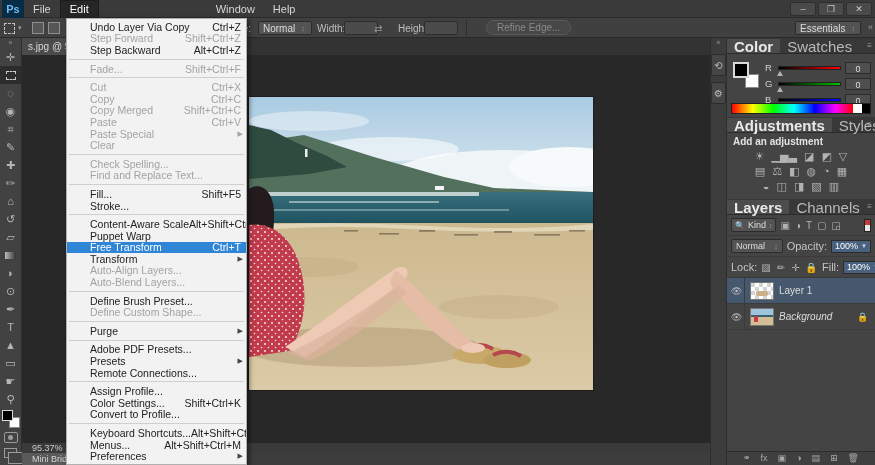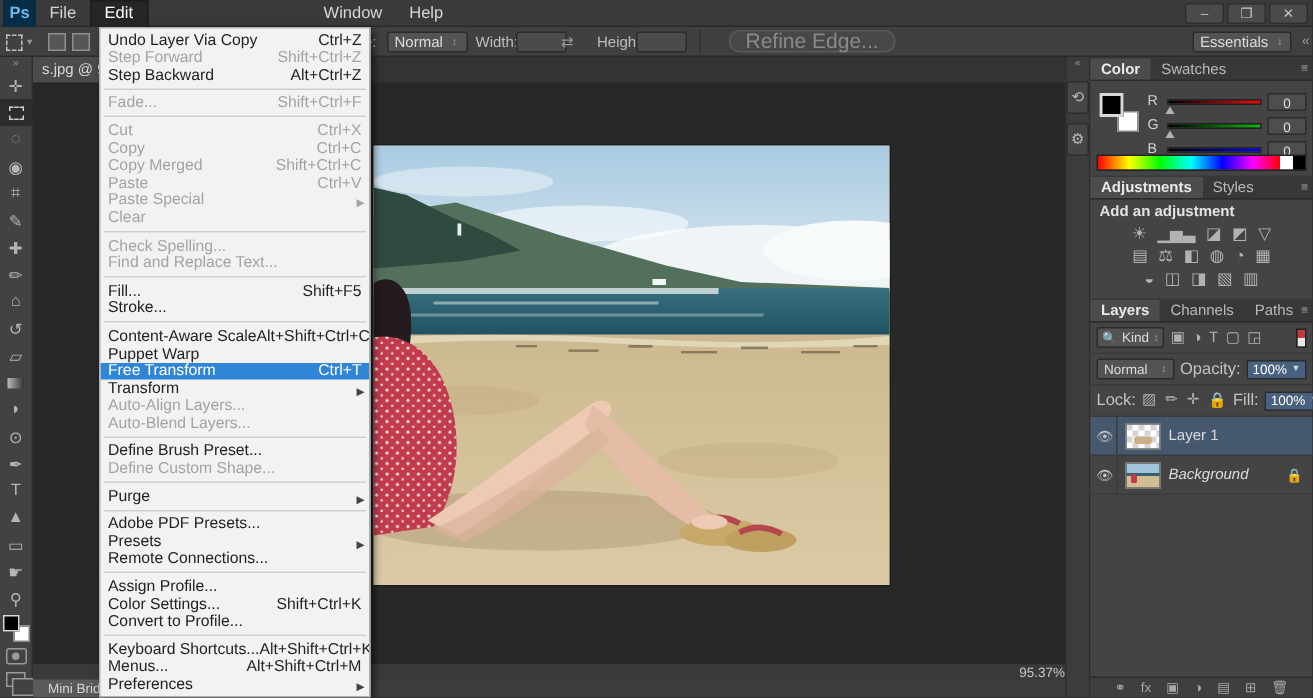--- a/index.html
+++ b/index.html
@@ -26,21 +26,21 @@
   .ob-style { left:226px; }
   .ob-select { position:absolute; top:3px; height:14px; background:#535353; border:1px solid #2b2b2b; border-radius:2px; color:#ddd; display:flex; align-items:center; padding:0 4px; gap:6px; font-size:10px; }
   .sel-normal { left:258px; width:54px; }
   .ob-lbl-width { left:317px; }
   .ob-input { position:absolute; top:3px; height:14px; width:34px; background:#4b4b4b; border:1px solid #2b2b2b; border-radius:2px; }
   .in-width { left:344px; }
   .in-height { left:424px; }
   .ob-link { left:374px; color:#9a9a9a; font-size:10px; }
   .ob-lbl-height { left:398px; }
   .ob-div { position:absolute; left:466px; top:2px; width:1px; height:16px; background:#2e2e2e; }
-  .refine-btn { position:absolute; left:486px; top:2px; height:15px; padding:0 10px; background:#474747; border:1px solid #5a5a5a; border-radius:8px; color:#8a8a8a; font-size:14px; line-height:13px; }
+  .refine-btn { position:absolute; left:486px; top:2px; height:15px; padding:0 10px; background:#474747; border:1px solid #5a5a5a; border-radius:8px; color:#8a8a8a; font-size:10px; line-height:13px; }
   .workspace { left:795px; width:66px; }
   .collapse-right { position:absolute; right:2px; top:4px; color:#9a9a9a; font-size:9px; }
 
   
   .toolbar { position:absolute; left:0; top:38px; width:22px; height:427px; background:#424242; border-right:1px solid #2e2e2e; display:flex; flex-direction:column; align-items:center; }
   .tb-collapse { height:10px; font-size:7px; color:#9a9a9a; line-height:10px; }
   .tool { width:22px; height:18px; display:flex; align-items:center; justify-content:center; color:#b5b5b5; font-size:11px; }
   .tool.active { background:#2c2c2c; color:#e8e8e8; }
   .tool .dash { width:10px; height:9px; border:1px dashed #cfcfcf; }
   .tool .grad { width:11px; height:7px; background:linear-gradient(90deg,#bbb,#333); }
@@ -50,35 +50,35 @@
   .qmask { width:14px; height:11px; border:1px solid #9a9a9a; border-radius:2px; margin-top:4px; display:flex; align-items:center; justify-content:center; }
   .qmask i { width:5px; height:5px; border-radius:50%; background:#9a9a9a; }
   .smode { width:13px; height:10px; border:1px solid #9a9a9a; margin-top:5px; position:relative; }
   .smode::after { content:""; position:absolute; left:3px; top:3px; width:13px; height:10px; border:1px solid #9a9a9a; background:#424242; }
 
   
   .tabbar { position:absolute; left:22px; top:38px; width:688px; height:17px; background:#333333; }
   .doc-tab { position:absolute; left:0; top:0; height:17px; width:96px; background:#4b4b4b; color:#d8d8d8; font-size:10px; display:flex; align-items:center; padding:0 6px; border-right:1px solid #262626; white-space:nowrap; overflow:hidden; }
   .canvas { position:absolute; left:22px; top:55px; width:688px; height:388px; background:#282828; }
   .photo { position:absolute; left:227px; top:42px; width:344px; height:293px; background:#cbb894; box-shadow:0 0 0 1px #1e1e1e; }
-  .statusrow { position:absolute; left:22px; top:443px; width:688px; height:10px; background:#3a3a3a; display:flex; align-items:flex-end;flex-direction:column; }
+  .statusrow { position:absolute; left:22px; top:443px; width:688px; height:10px; background:#3a3a3a; display:flex; align-items:flex-end; }
   .zoom-text { font-size:9px; color:#c8c8c8; padding-left:10px; }
   .doc-ic { font-size:8px; color:#9a9a9a; margin-left:8px; }
   .bridgebar { position:absolute; left:22px; top:453px; width:688px; height:12px; background:#3d3d3d; display:flex; align-items:center; }
   .mini-bridge { height:12px; padding:0 10px; background:#5a5a5a; color:#d5d5d5; font-size:9px; line-height:12px; border-right:1px solid #2a2a2a; }
 
   
   .dock { position:absolute; left:710px; top:38px; width:17px; height:427px; background:#3c3c3c; border-left:1px solid #2e2e2e; border-right:1px solid #2e2e2e; display:flex; flex-direction:column; align-items:center; }
   .dock-collapse { font-size:7px; color:#9a9a9a; height:10px; line-height:10px; }
   .dock-btn { width:15px; height:22px; margin-top:6px; background:#464646; border:1px solid #2d2d2d; border-radius:2px; color:#b9b9b9; font-size:10px; display:flex; align-items:center; justify-content:center; }
 
   
   .rightcol { position:absolute; left:727px; top:38px; width:148px; height:427px; background:#444444; }
   .phead { height:16px; background:#383838; display:flex; align-items:flex-end; border-bottom:1px solid #2b2b2b; position:relative; }
-  .ptab { height:14px; padding:0 7px; font-size:10px; color:#b9b9b9; display:flex; align-items:center; }
+  .ptab { height:14px; padding:0 7px; font-size:15px; color:#b9b9b9; display:flex; align-items:center; }
   .ptab.active { background:#4c4c4c; color:#e9e9e9; font-weight:bold; }
   .pmenu { position:absolute; right:3px; top:3px; font-size:8px; color:#9f9f9f; }
 
   .color-body { position:relative; height:63px; }
   .cp-swatches { position:absolute; left:6px; top:8px; width:26px; height:26px; }
   .cp-fg { position:absolute; left:0; top:0; width:16px; height:16px; background:#000; border:2px solid #d9d9d9; z-index:2; }
   .cp-bg { position:absolute; right:0; bottom:0; width:14px; height:14px; background:#fff; border:1px solid #888; }
   .chan-row { position:absolute; left:38px; right:4px; height:15px; display:flex; align-items:center; gap:4px; }
   .chan-lbl { width:9px; font-size:9.5px; color:#cfcfcf; }
   .chan-track { position:relative; flex:1; height:4px; border:1px solid #222; }
@@ -113,21 +113,21 @@
   .thumb.checker i { position:absolute; left:5px; bottom:3px; width:12px; height:5px; background:#cdb089; border-radius:2px; }
   .thumb.beach { background:linear-gradient(180deg,#9fc4dc 0 38%,#35626e 38% 52%,#d2bd94 52% 100%); }
   .thumb.beach i { position:absolute; left:3px; bottom:3px; width:4px; height:6px; background:#c23b4d; border-radius:1px; }
   .layer-name.italic { font-style:italic; }
   .layer-lock { margin-left:auto; margin-right:6px; font-size:9px; color:#c5c5c5; }
   .lp-bottom { position:absolute; left:0; bottom:0; width:148px; height:14px; background:#3f3f3f; border-top:1px solid #2c2c2c; display:flex; align-items:center; justify-content:center; gap:10px; }
   .lpb { font-size:9px; color:#a8a8a8; line-height:13px; }
 
   
   .edit-menu { position:absolute; left:66px; top:18px; width:181px; height:447px; background:#f2f2f2; border:1px solid #b0b0b0; box-shadow:2px 2px 5px rgba(0,0,0,.55); overflow:hidden; padding-top:2px; z-index:50; }
-  .mi { display:flex; align-items:flex-end; height:11.6px; padding:0 5px 0 5px; font-size:10.5px; color:#222; position:relative; }
+  .mi { display:flex; align-items:center; height:11.6px; padding:0 5px 0 23px; font-size:10.5px; color:#222; position:relative; }
   .mi .lbl { flex:1; white-space:nowrap; }
   .mi .sc { white-space:nowrap; text-align:right; }
   .mi .sub { position:absolute; right:3px; font-size:7px; color:#444; }
   .mi.disabled { color:#a3a3a3; }
   .mi.disabled .sub { color:#a3a3a3; }
   .mi.selected { background:#2f86d6; color:#fff; }
   .menu-sep { height:1px; background:#cfcfcf; margin:3px 2px; }
 
   
   .photo svg { display:block; }

